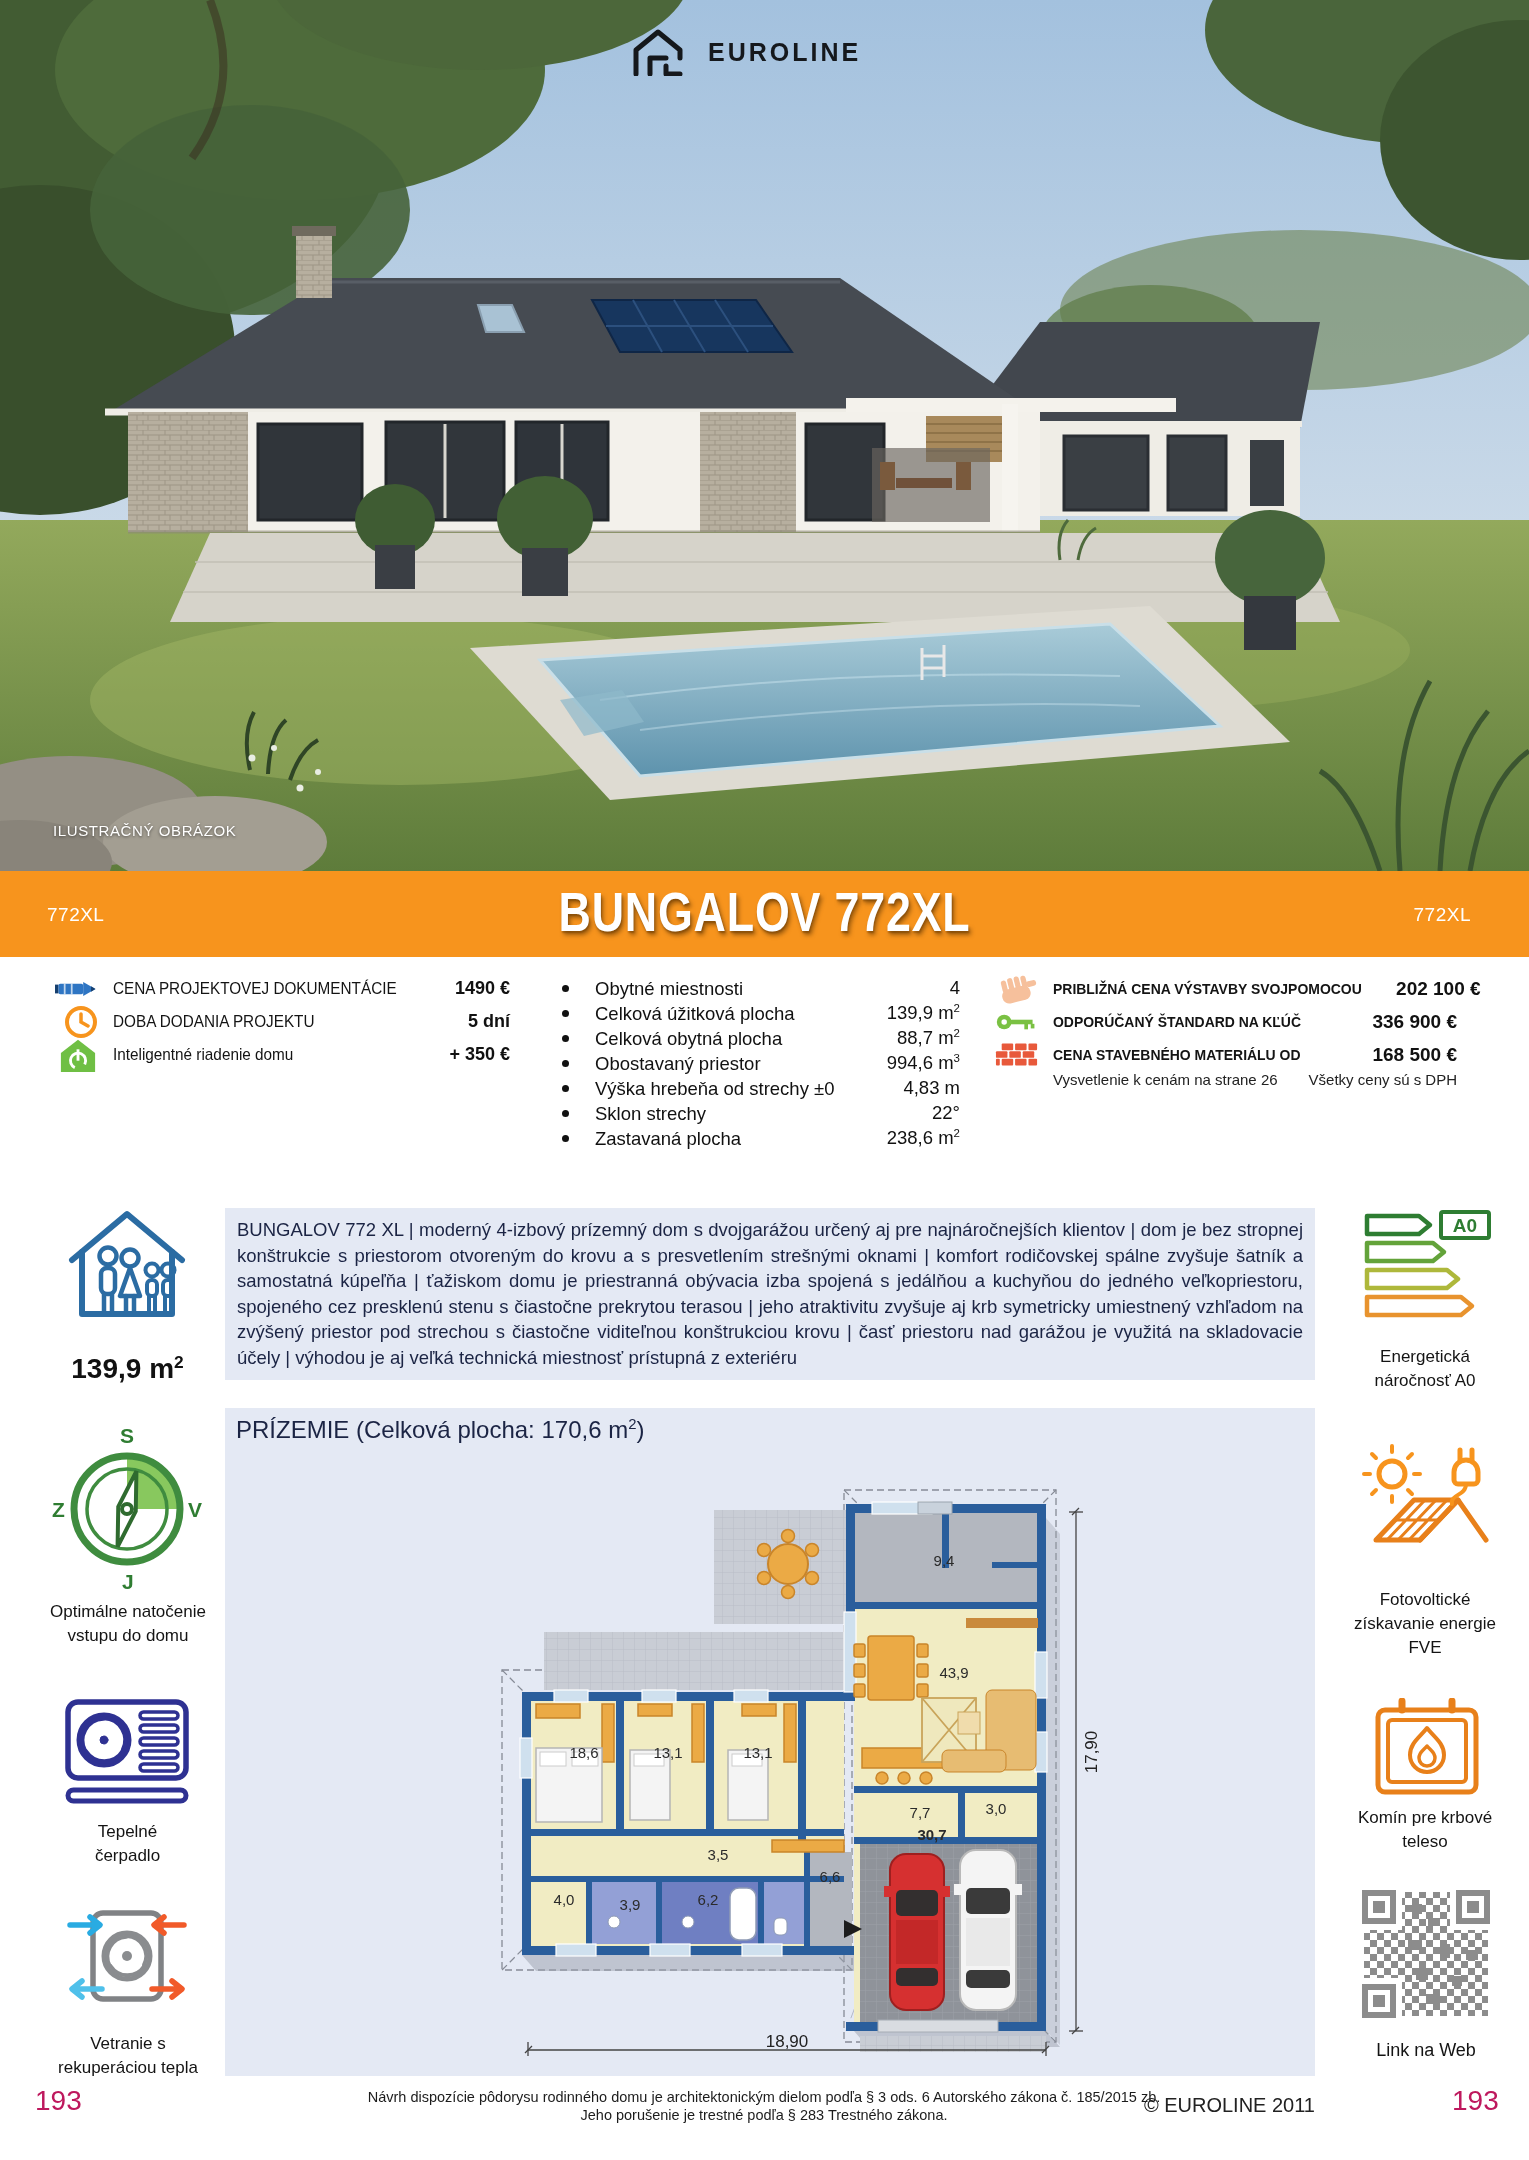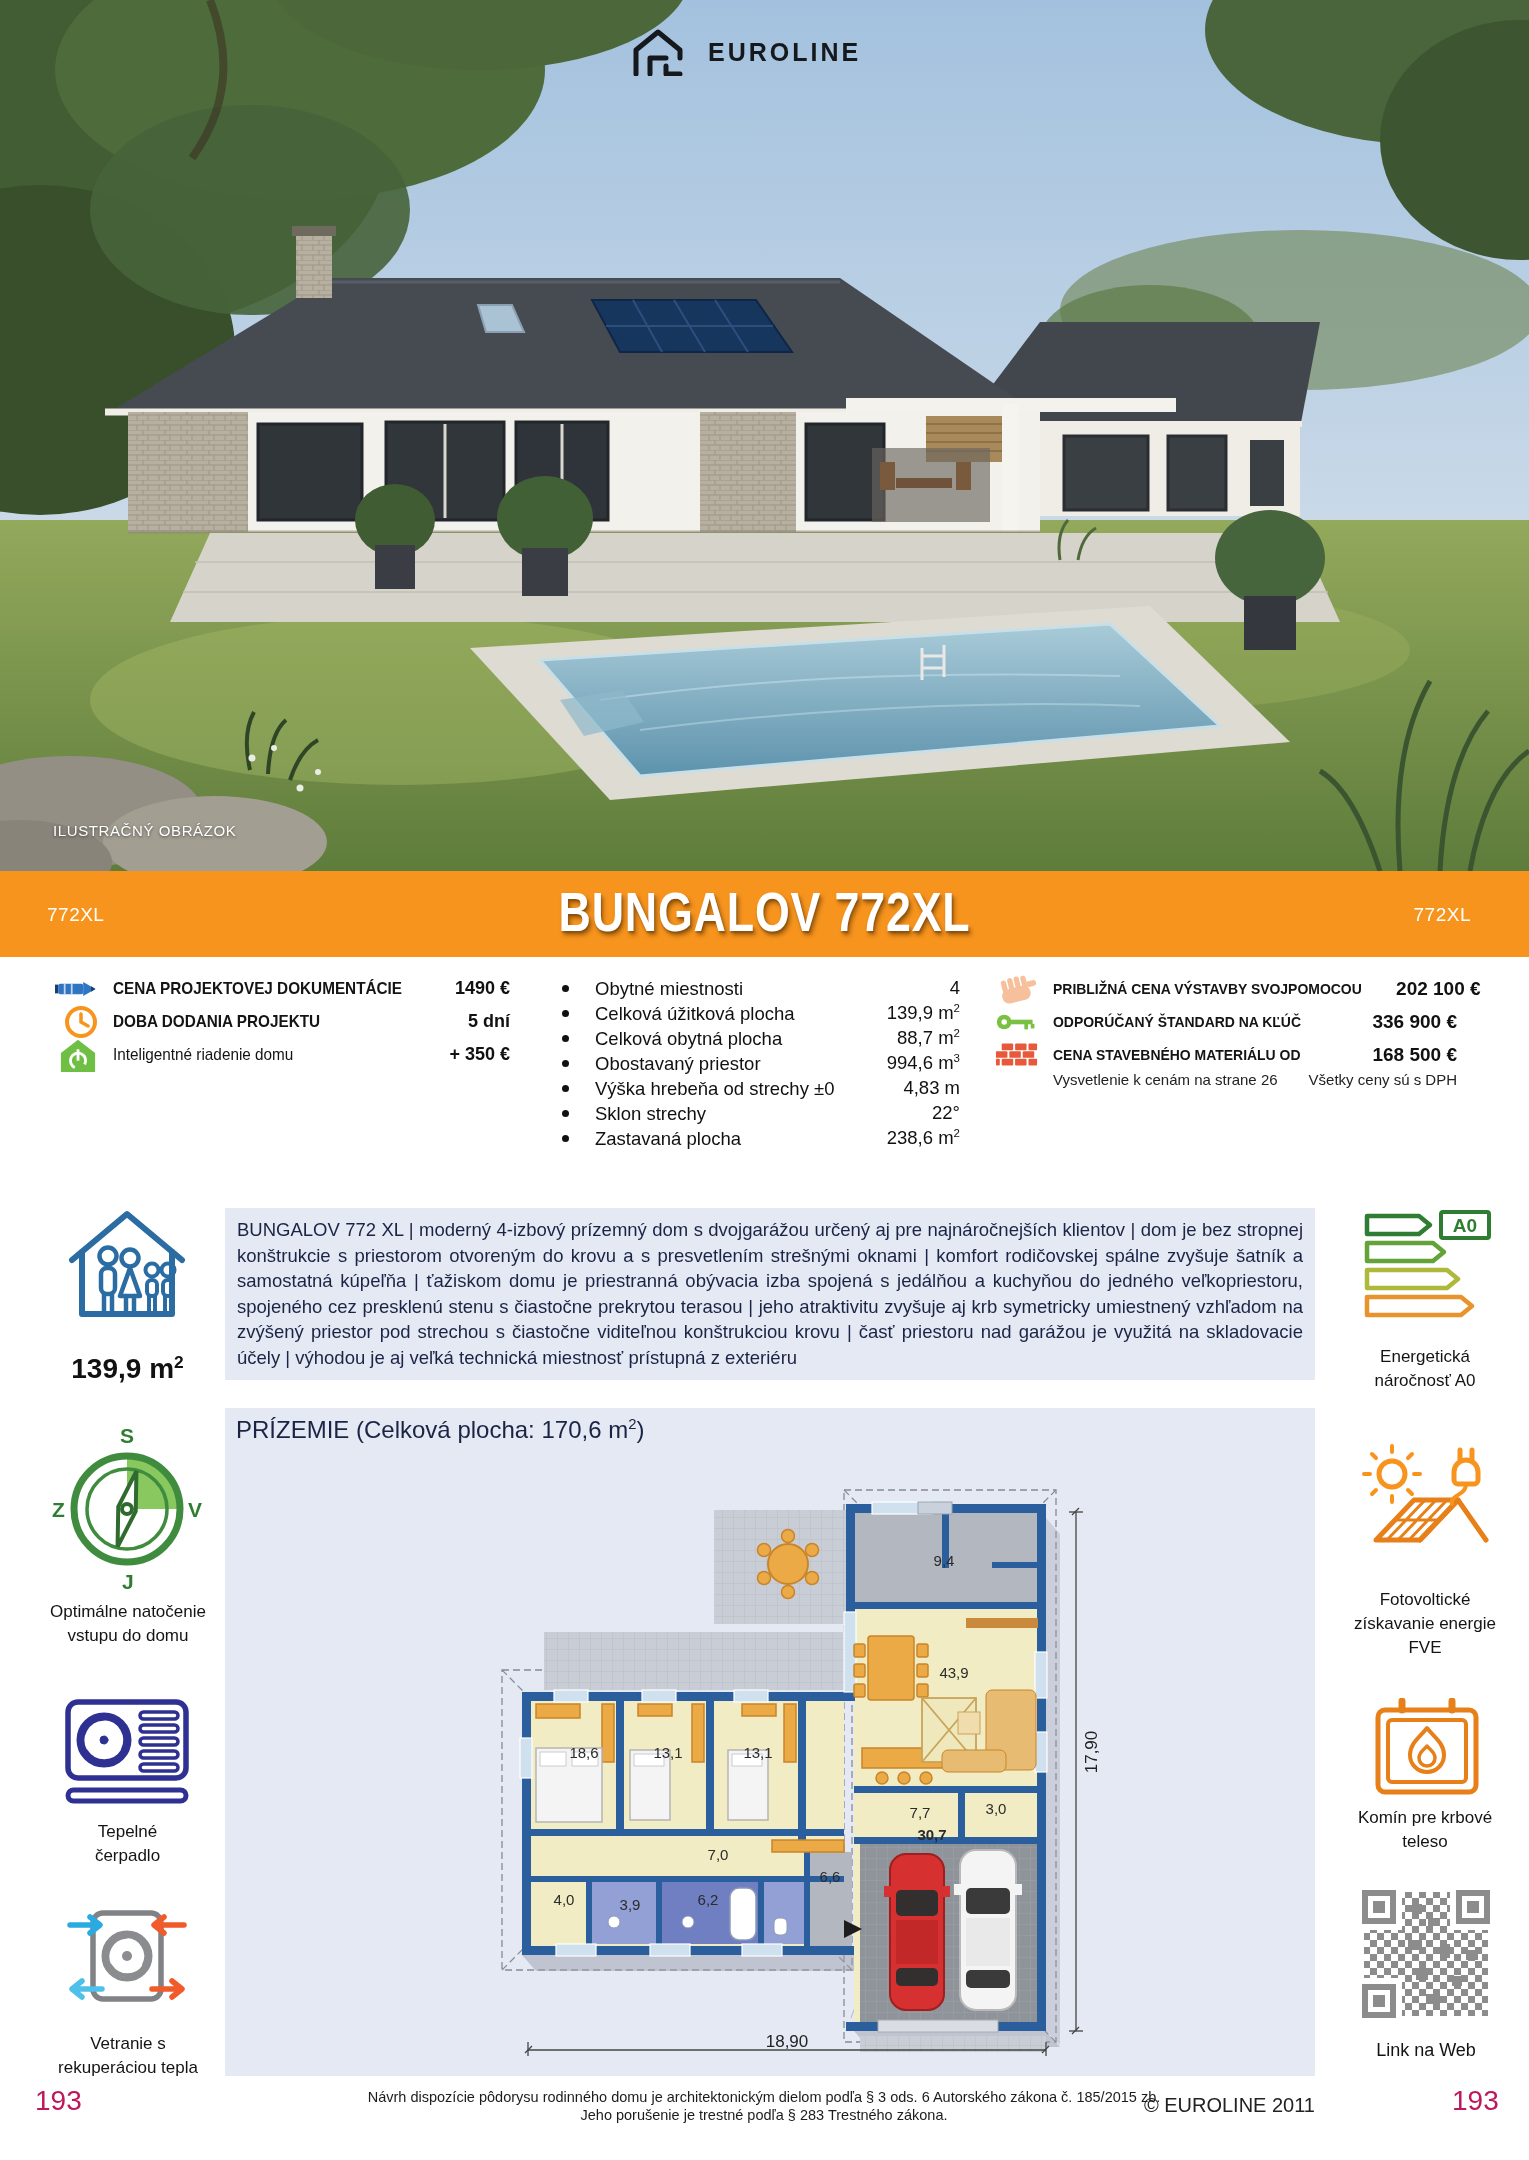--- a/index.html
+++ b/index.html
@@ -14,21 +14,21 @@
   .banner{left:0;top:871px;width:1529px;height:86px;background:#F7941D}
   .banner-code{position:absolute;top:33px;color:#fff;font-size:19px;letter-spacing:.5px}
   .banner-title{position:absolute;left:0;right:0;top:8px;text-align:center;color:#fff;font-size:56px;font-weight:bold}
   .banner-title span{display:inline-block;transform:scaleX(.8);letter-spacing:1px;text-shadow:3px 4px 5px rgba(90,50,0,.55),1px 2px 2px rgba(90,50,0,.4)}
   
   .pl{left:55px;top:972px;width:455px}
   .pr{left:995px;top:972px;width:462px}
   .row{display:flex;align-items:center;height:33px}
   .row .ic{width:58px;display:flex;justify-content:flex-end;padding-right:14px;box-sizing:border-box;flex:none}
   .row .lb{flex:1;font-size:17px;color:#141414;white-space:nowrap}
-  .b{font-weight:bold}
+  .b{font-weight:normal}
   .cnd{transform:scaleX(.9);transform-origin:left center;display:inline-block}
   .row .vl{font-weight:bold;font-size:18px;white-space:nowrap;color:#111}
   .pr .lb{font-size:15.5px;font-weight:bold}
   .pr .vl{font-size:19px}
   .notes{display:flex;justify-content:space-between;font-size:15px;color:#222;margin-top:0;padding-left:58px}
   .specs{left:552px;top:976px;width:408px}
   .srow{display:flex;align-items:center;height:25px;font-size:18.5px;color:#111}
   .srow .dot{width:7px;height:7px;border-radius:50%;background:#111;margin:0 26px 0 10px;flex:none}
   .srow .sl{flex:1;white-space:nowrap}
   .srow .sv{white-space:nowrap}
@@ -613,21 +613,21 @@
       <line x1="577" y1="60" x2="591" y2="60"></line>
         <line x1="577" y1="579" x2="591" y2="579"></line>
     </g>
   </svg>
 
   <span class="plbl" style="left:452px;top:108px">9,4</span>
   <span class="plbl" style="left:462px;top:220px">43,9</span>
   <span class="plbl" style="left:92px;top:300px">18,6</span>
   <span class="plbl" style="left:176px;top:300px">13,1</span>
   <span class="plbl" style="left:266px;top:300px">13,1</span>
-  <span class="plbl" style="left:226px;top:402px">7,0</span>
+  <span class="plbl" style="left:226px;top:402px">3,5</span>
   <span class="plbl" style="left:428px;top:360px">7,7</span>
   <span class="plbl" style="left:504px;top:356px">3,0</span>
   <span class="plbl" style="left:440px;top:382px;font-weight:bold">30,7</span>
   <span class="plbl" style="left:72px;top:447px">4,0</span>
   <span class="plbl" style="left:138px;top:452px">3,9</span>
   <span class="plbl" style="left:216px;top:447px">6,2</span>
   <span class="plbl" style="left:338px;top:424px">6,6</span>
   <span class="dimw" style="left:295px;top:590px">18,90</span>
   <span class="dimh" style="left:600px;top:300px">17,90</span>
 </div>

